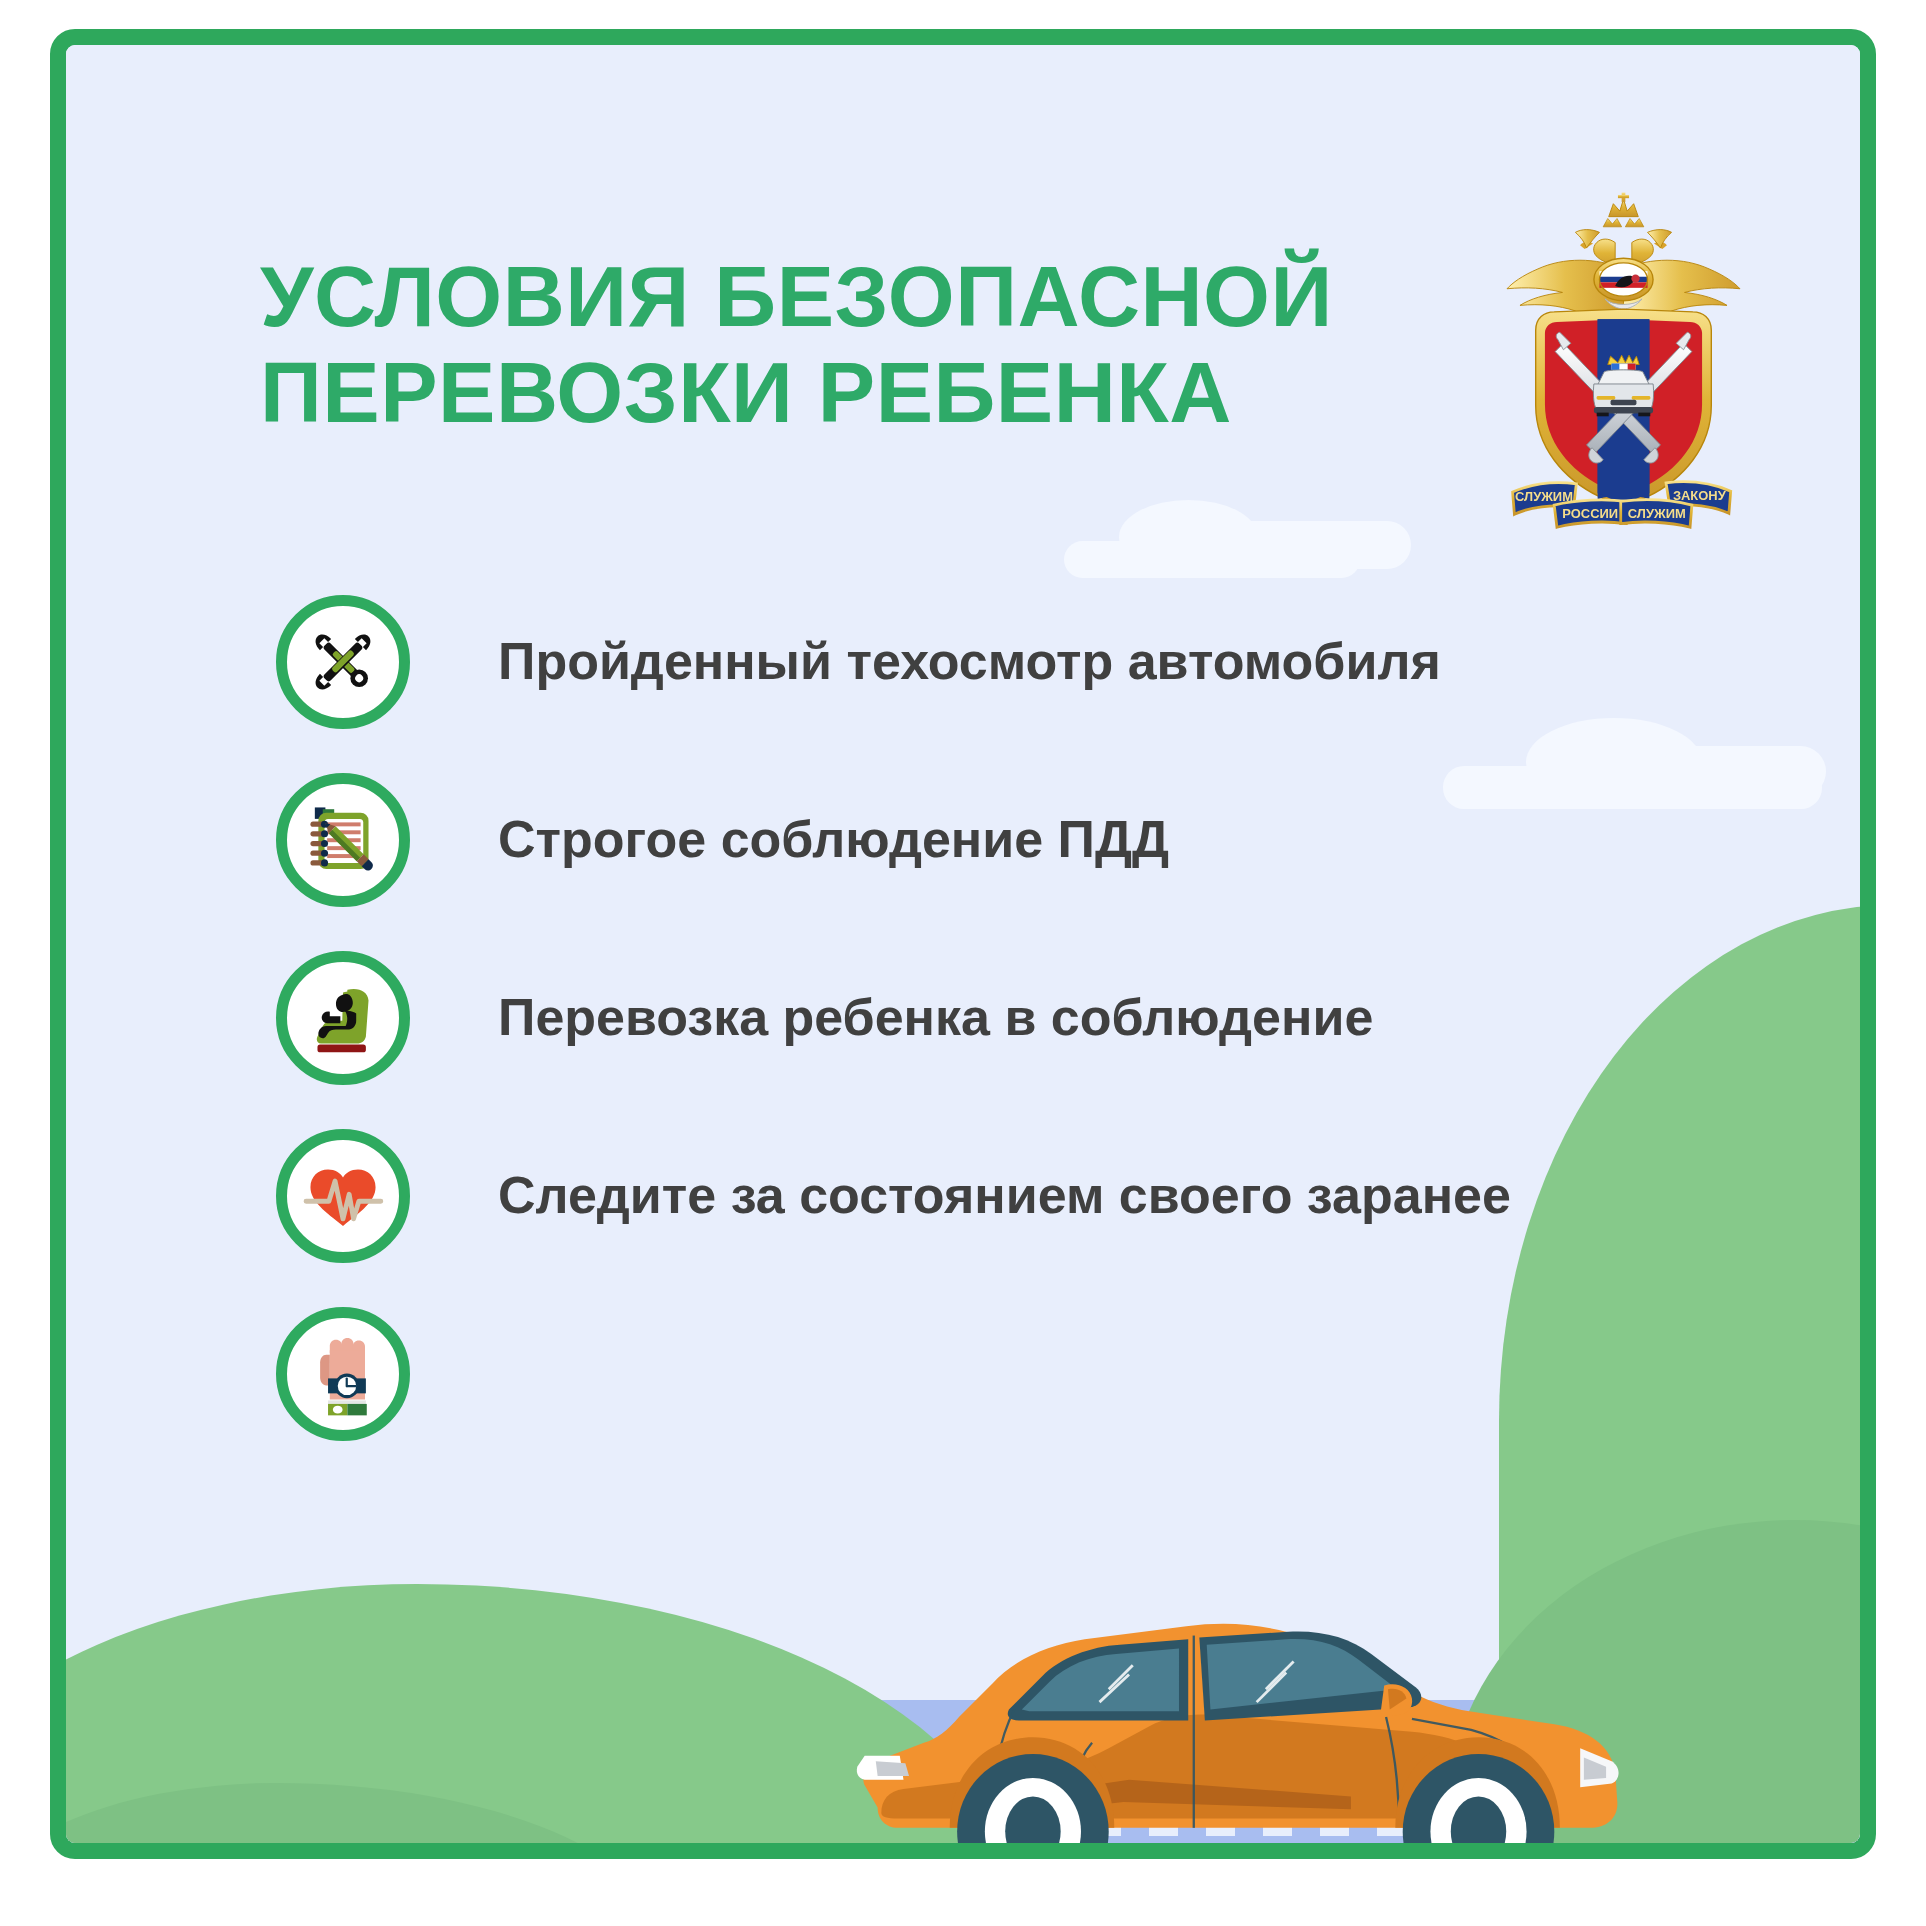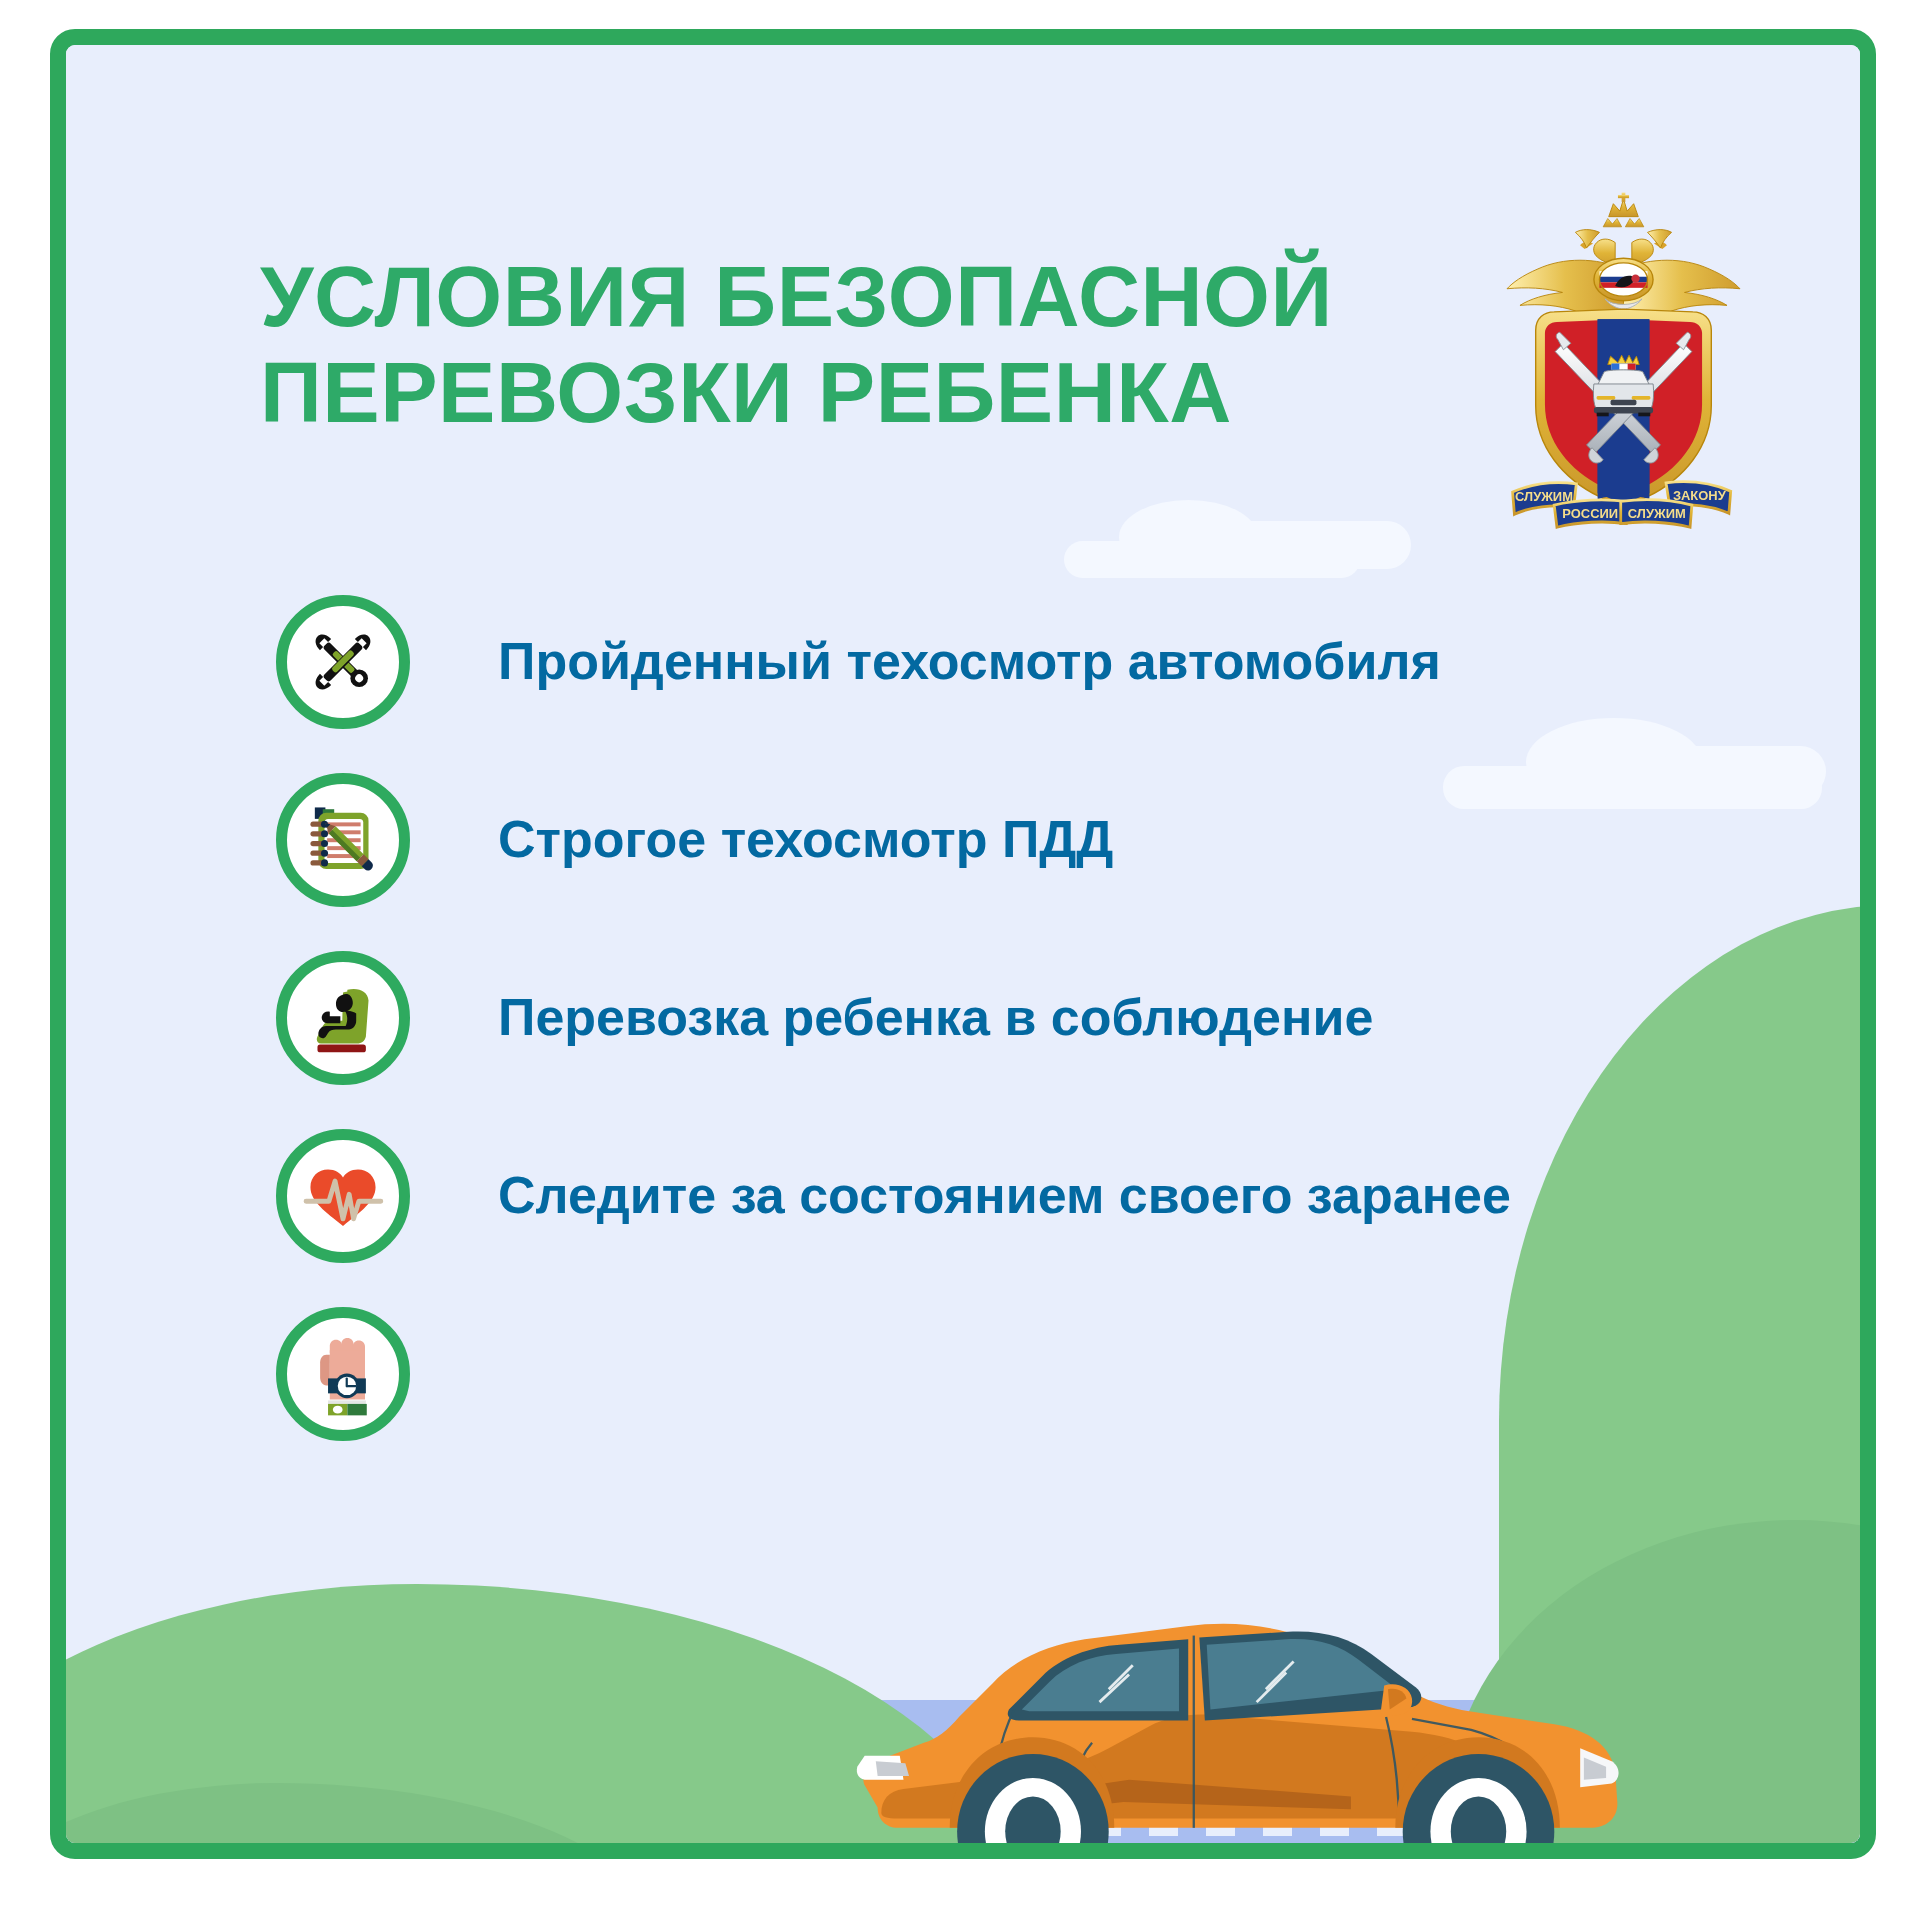--- a/index.html
+++ b/index.html
@@ -215,21 +215,21 @@
     border: 11px solid #2eaa5f;
     box-sizing: border-box;
     display: flex;
     align-items: center;
     justify-content: center;
     overflow: hidden;
   }
   .badge svg { width: 88px; height: 88px; display: block; }
   .row-label {
     margin-left: 88px;
-    color: #0369a1;
+    color: #404040;
     font-size: 52px;
     font-weight: 700;
     line-height: 1.1;
     white-space: nowrap;
   }
 
   
   .car {
     position: absolute;
     left: 758px;
@@ -414,21 +414,21 @@
             <g transform="rotate(45 110 110)">
               <rect x="62" y="100" width="90" height="22" fill="#7ea32a"></rect>
               <rect x="62" y="111" width="90" height="11" fill="#4e7a22"></rect>
               <path d="M62 100 L40 111 L62 122 Z" fill="#8a5a3c"></path>
               <path d="M50 105 L40 111 L50 117 Z" fill="#0f2a4a"></path>
               <rect x="152" y="100" width="16" height="22" fill="#8a5a3c"></rect>
               <path d="M168 100 L178 100 C184 100 188 105 188 111 C188 117 184 122 178 122 L168 122 Z" fill="#0f2a4a"></path>
             </g>
           </svg>
         </div>
-        <div class="row-label">Строгое техосмотр ПДД</div>
+        <div class="row-label">Строгое соблюдение ПДД</div>
       </div>
 
       <div class="row">
         <div class="badge">
           <svg viewBox="0 0 200 200" xmlns="http://www.w3.org/2000/svg">
             <path d="M110 36 C136 30 156 40 158 60 L152 142 C150 152 142 158 132 158 L50 158 C42 158 38 150 42 142 L54 118 C58 110 66 106 76 106 L104 106 Z" fill="#7ea32a"></path>
             <path d="M100 42 C118 36 134 42 138 56 L134 120 L98 120 Z" fill="#7ea32a"></path>
             <path d="M98 48 C110 42 120 48 122 62 C124 74 116 84 104 86 C92 88 84 80 84 68 C84 58 90 50 98 48 Z" fill="#111111"></path>
             <path d="M104 84 C110 90 112 106 106 118 L62 118 C50 118 44 128 44 136 C44 142 48 146 54 146 C60 146 62 140 66 134 C70 128 76 126 84 126 L110 126 C122 126 130 118 130 106 L130 90 C126 86 114 82 104 84 Z" fill="#111111"></path>
             <path d="M70 86 C62 84 54 88 52 96 C50 104 56 112 64 112 L94 112 L94 96 L70 96 Z" fill="#111111"></path>

